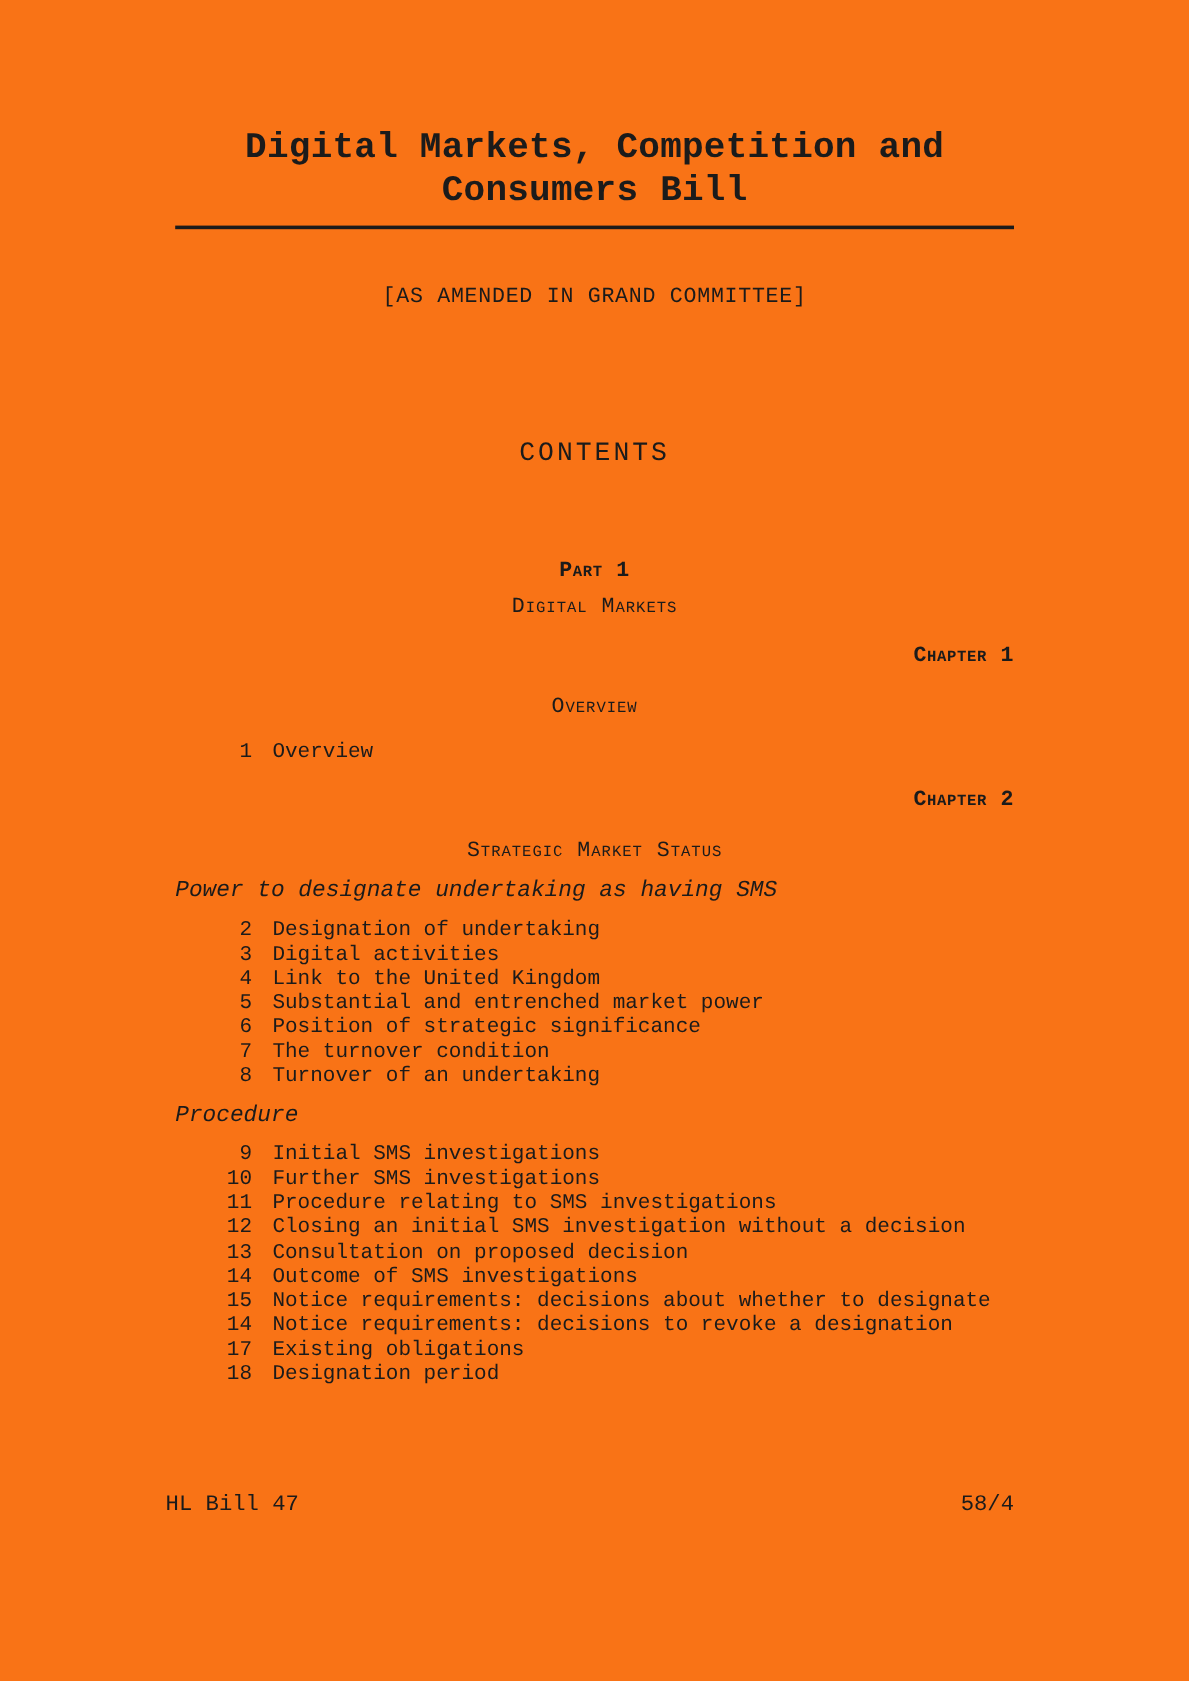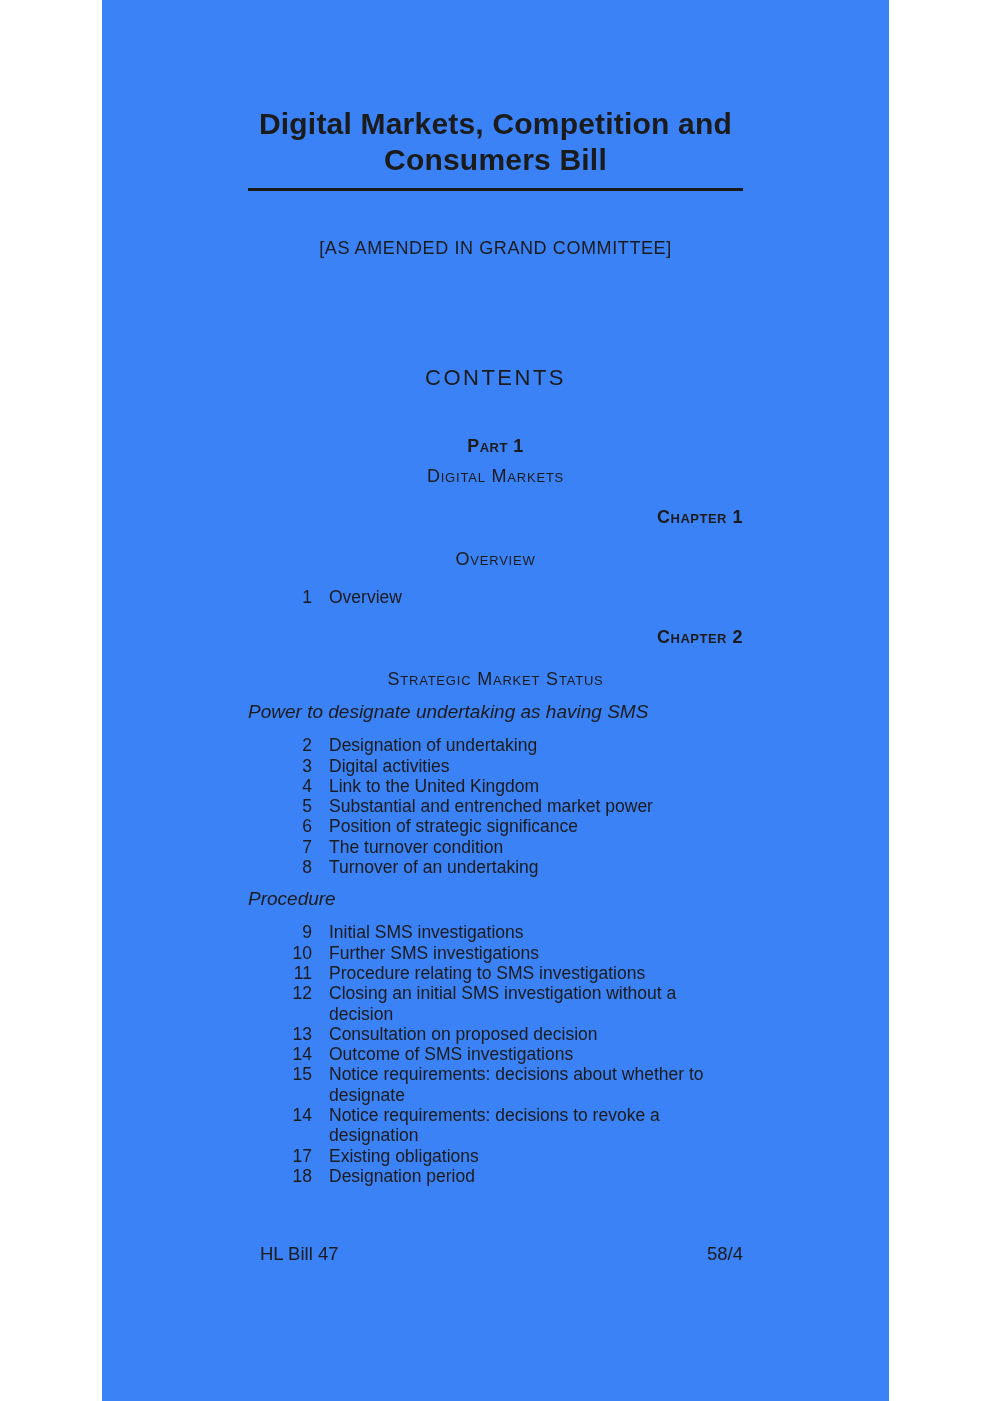--- a/index.html
+++ b/index.html
@@ -2,27 +2,27 @@
 <html><head>
 <meta charset="utf-8">
 <style>
   html, body {
     margin: 0;
     padding: 0;
     background: #ffffff;
   }
   .page {
     position: relative;
-    width: 787px;
+    width: 991px;
     height: 1401px;
     margin: 0 auto;
-    background: #3b82f6;
+    background: #f97316;
     box-sizing: border-box;
     padding: 106px 146px 0 146px;
-    font-family: Liberation Sans, sans-serif;
+    font-family: Liberation Mono, monospace;
     color: #1b1b1b;
   }
   .doc-title {
     margin: 0;
     font-size: 30px;
     line-height: 36px;
     font-weight: bold;
     text-align: center;
     letter-spacing: 0.2px;
   }
@@ -39,21 +39,21 @@
     letter-spacing: 0.6px;
   }
   .contents-heading {
     margin-top: 106px;
     text-align: center;
     font-size: 22px;
     line-height: 26px;
     letter-spacing: 2.5px;
   }
   .part-heading {
-    margin-top: 44px;
+    margin-top: 74px;
     text-align: center;
     font-variant: small-caps;
     font-weight: bold;
     font-size: 18px;
     line-height: 22px;
     letter-spacing: 0.5px;
   }
   .part-subtitle {
     margin-top: 8px;
     text-align: center;
@@ -99,21 +99,21 @@
   .item-num {
     flex: 0 0 64px;
     text-align: right;
     padding-right: 17px;
   }
   .item-label {
     flex: 1 1 auto;
   }
   .page-footer {
     position: absolute;
-    left: 158px;
+    left: 138px;
     right: 146px;
     top: 1243px;
     display: flex;
     justify-content: space-between;
     font-size: 18.5px;
     line-height: 22px;
   }
 </style>
 </head>
 <body>

